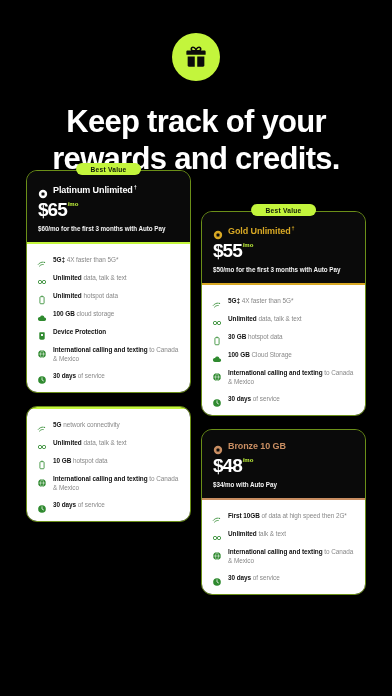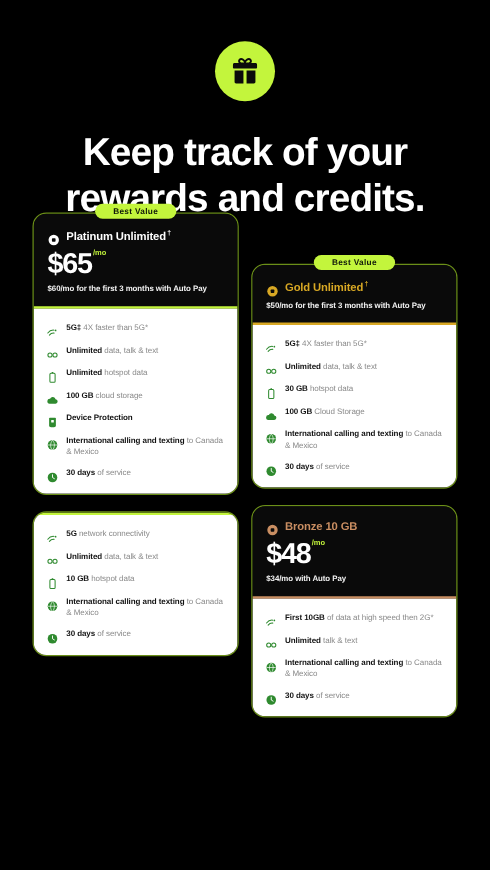--- a/index.html
+++ b/index.html
@@ -56,21 +56,21 @@
   .tier-ic { width:10px; height:10px; flex:0 0 auto; }
   .tier-name {
     font-size:9px; font-weight:700; letter-spacing:-.1px; color:#fff;
   }
   .card.gold   .tier-name { color:#d8a824; }
   .card.bronze .tier-name { color:#c98e62; }
   .tier-dag { font-size:5.5px; color:#fff; vertical-align:super; margin-left:1px; }
   .card.gold .tier-dag { color:#d8a824; }
 
   .price-row { display:flex; align-items:flex-start; margin-top:5px; }
-  .price { font-size:23px; font-weight:700; letter-spacing:-1px; line-height:1; }
+  .price { font-size:19px; font-weight:700; letter-spacing:-1px; line-height:1; }
   .permo { font-size:6px; font-weight:700; color:#c3f53c; margin-top:1px; margin-left:1px; }
 
   .promo { margin-top:6px; font-size:6.3px; font-weight:600; color:#f2f2f2; letter-spacing:-.05px; }
 
   .divider { height:1.6px; background:#c3f53c; }
   .card.gold   .divider { background:#d8a824; }
   .card.bronze .divider { background:#c98e62; }
 
   .card-body { background:#fff; padding:11px 10px 11px 10px; }
   .feat { display:flex; gap:6px; align-items:flex-start; margin-bottom:7.5px; }
@@ -216,20 +216,24 @@
         <div class="badge">Best Value</div>
         <div class="card-inner">
     <div class="card-head">
       <div class="tier">
         <span class="tier-ic"><svg viewBox="0 0 24 24" fill="#d8a824">
                   <circle cx="12" cy="12" r="10"></circle>
                   <rect x="8.5" y="8.5" width="7" height="7" rx="1.4" fill="#0a0a0a"></rect>
                 </svg></span>
         <span class="tier-name">Gold Unlimited<span class="tier-dag">†</span></span>
       </div>
+      <div class="price-row">
+        <span class="price">$55</span>
+        <span class="permo">/mo</span>
+      </div>
       <div class="promo">$50/mo for the first 3 months with Auto Pay</div>
     </div>
     <div class="divider"></div>
     <div class="card-body">
             <div class="feat">
       <span class="feat-ic"><svg viewBox="0 0 24 24" fill="none" stroke="#2f8a2f" stroke-width="2" stroke-linecap="round">
                   <path d="M3 13c3-4 8-6 12-5.5"></path>
                   <path d="M6 17c2.5-3 6-4.2 9-3.8"></path>
                   <circle cx="18" cy="8" r="1.6" fill="#2f8a2f" stroke="none"></circle>
                 </svg></span>

